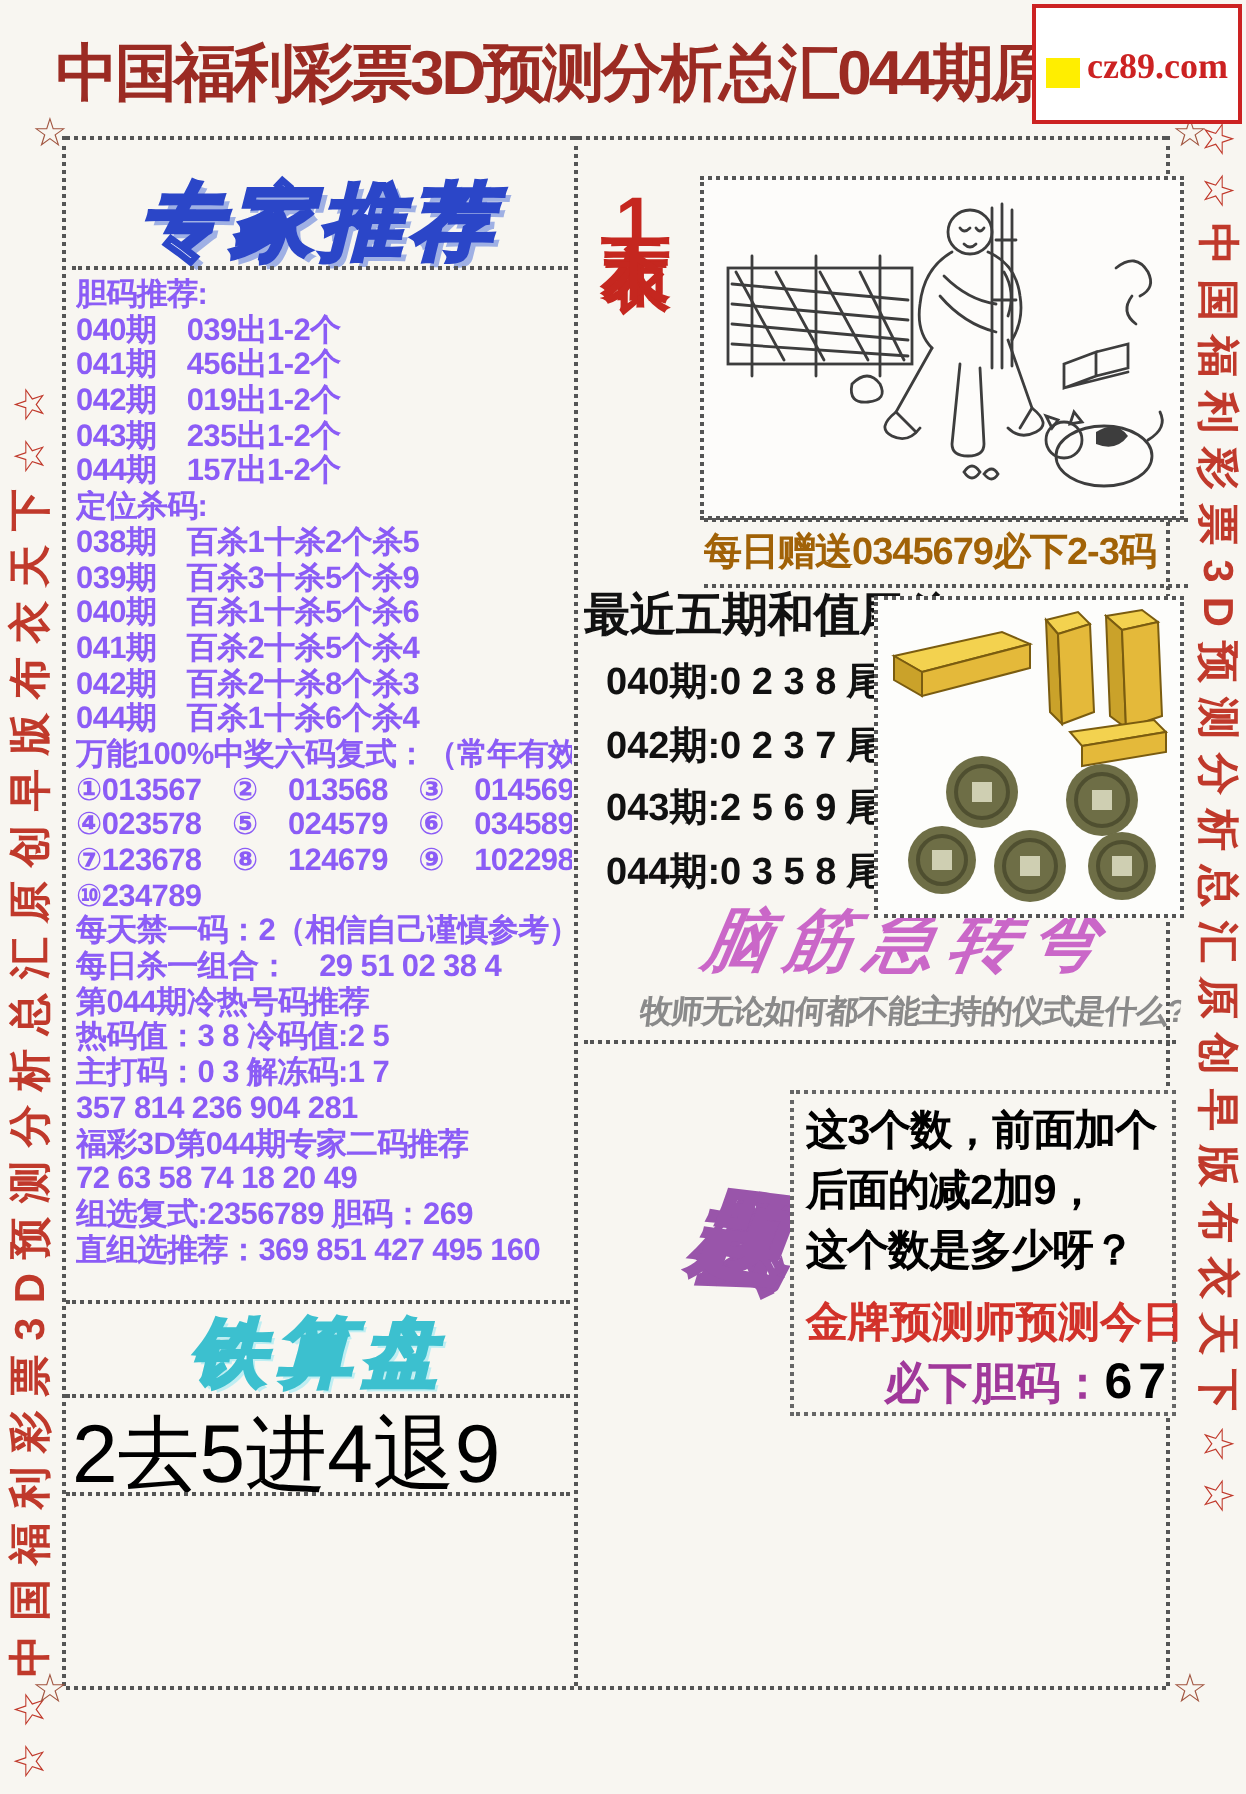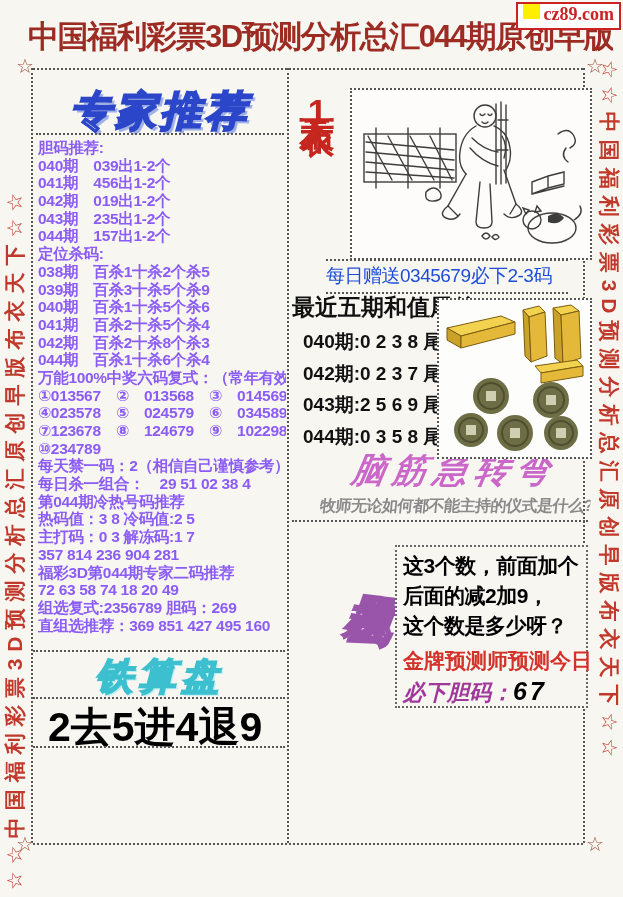--- a/index.html
+++ b/index.html
@@ -3,21 +3,21 @@
 <meta charset="utf-8">
 <style>
   html,body{margin:0;padding:0;}
   body{font-family:"Liberation Sans","DejaVu Sans",sans-serif;}
   .page{position:relative;width:623px;height:897px;background:#f8f6f1;overflow:hidden;}
 
   
   .banner{position:absolute;top:16px;left:28px;width:585px;font-size:31px;font-weight:bold;
           color:#9b2b23;white-space:nowrap;letter-spacing:-1.5px;overflow:hidden;}
   .logo{position:absolute;top:2px;right:2px;height:24px;background:#fff;border:2px solid #cc2222;
-        display:flex;align-items:flex-start;gap:4px;padding:0 5px;z-index:9;}
+        display:flex;align-items:flex-end;gap:4px;padding:16px 5px;z-index:9;}
   .logo-square{width:17px;height:15px;background:#ffee00;display:inline-block;}
   .logo-text{color:#cc2222;font-family:"Liberation Serif","DejaVu Serif",serif;font-size:18px;font-weight:bold;}
 
   
   .side{position:absolute;top:60px;height:830px;width:27px;writing-mode:vertical-rl;
         text-orientation:sideways;color:#c0392b;font-size:21px;font-weight:bold;
         letter-spacing:7px;white-space:nowrap;overflow:hidden;}
   .side.left{left:1px;transform:rotate(180deg);}
   .side.right{right:0;}
 
@@ -30,48 +30,48 @@
   .expert-title{position:absolute;left:40px;top:84px;width:240px;text-align:center;
     font-size:41px;font-weight:bold;font-style:italic;color:#eef2ff;
     -webkit-text-stroke:2px #2b46c8;text-shadow:3px 3px 0 #9fb0e4;letter-spacing:4px;white-space:nowrap;}
   .expert-body{position:absolute;left:38px;top:139px;width:248px;font-size:15.5px;font-weight:bold;
     color:#8b5cf6;letter-spacing:-0.3px;}
   .expert-body .line{height:17.7px;line-height:17.7px;white-space:nowrap;overflow:hidden;}
 
   .iron-title{position:absolute;left:40px;top:652px;width:240px;text-align:center;
     font-size:37px;font-weight:bold;font-style:italic;color:#effbfd;
     -webkit-text-stroke:2px #3cc0cf;text-shadow:2px 2px 0 #bfeef2;letter-spacing:6px;white-space:nowrap;}
-  .iron-formula{position:absolute;left:48px;top:700px;width:250px;font-size:41px;font-weight:700;
+  .iron-formula{position:absolute;left:36px;top:700px;width:250px;font-size:41px;font-weight:400;
     color:#000;letter-spacing:0px;white-space:nowrap;}
 
   
   .buyi-title{position:absolute;left:296px;top:92px;height:180px;writing-mode:vertical-rl;
     text-orientation:upright;font-size:35px;line-height:42px;font-weight:900;color:#c5271f;letter-spacing:0px;}
   .illus-box{position:absolute;left:350px;top:88px;width:238px;height:168px;border:2px dotted #555;background:#fdfcfa;}
-  .gift-line{position:absolute;left:326px;top:259px;width:242px;padding:2px 0 3px 0;
-    border-top:2px dotted #555;border-bottom:2px dotted #555;color:#1d4ed8;font-size:19px;
-    font-weight:normal;white-space:nowrap;letter-spacing:-0.5px;overflow:hidden;}
+  .gift-line{position:absolute;left:352px;top:259px;width:242px;padding:2px 0 3px 0;
+    border-top:2px dotted #555;border-bottom:2px dotted #555;color:#a16207;font-size:19px;
+    font-weight:bold;white-space:nowrap;letter-spacing:-0.5px;overflow:hidden;}
   .hezhi-title{position:absolute;left:292px;top:292px;font-size:23px;font-weight:900;color:#111;white-space:nowrap;}
   .hezhi-rows{position:absolute;left:303px;top:326px;font-size:19px;font-weight:bold;color:#111;}
   .hezhi-rows .line{height:31.5px;line-height:31.5px;white-space:nowrap;}
   .gold-box{position:absolute;left:437px;top:298px;width:151px;height:157px;border:2px dotted #555;
     background:#fdfdfb;z-index:2;}
   .brainteaser-title{position:absolute;left:352px;top:448px;font-size:34px;font-weight:bold;font-style:italic;
     color:#c24fc2;transform:skewX(-10deg);letter-spacing:7px;opacity:0.85;z-index:1;white-space:nowrap;}
   .gray-riddle{position:absolute;left:320px;top:496px;width:270px;font-size:16px;font-weight:bold;
     color:#8a8a8a;transform:skewX(-6deg);letter-spacing:-0.5px;white-space:nowrap;overflow:hidden;}
   .xuanji-title{position:absolute;left:332px;top:556px;height:210px;writing-mode:vertical-rl;
     text-orientation:upright;font-size:48px;line-height:64px;font-weight:bold;font-style:italic;
     color:#efe2f6;-webkit-text-stroke:2px #9955aa;transform:rotate(7deg);z-index:1;}
   .riddle-box{position:absolute;left:395px;top:545px;width:193px;height:163px;border:2px dotted #666;
     background:#f8f6f1;padding:4px 0 0 6px;box-sizing:border-box;z-index:2;}
   .riddle-lines .line{font-size:21px;font-weight:bold;color:#000000;line-height:30px;
     letter-spacing:-0.5px;white-space:nowrap;}
   .riddle-gold{color:#d2322a;font-size:21px;font-weight:bold;margin-top:6px;text-align:center;white-space:nowrap;}
-  .riddle-bidan{font-size:22px;font-weight:bold;color:#a0389a;text-align:left;margin-top:2px;white-space:nowrap;font-style:italic;}
+  .riddle-bidan{font-size:22px;font-weight:bold;color:#a0389a;text-align:right;margin-top:2px;white-space:nowrap;}
   .bidan-num{color:#000;font-size:25px;letter-spacing:3px;}
   svg{display:block;}
 </style>
 </head>
 <body>
 
 <div class="page">
 
   <div class="banner">中国福利彩票3D预测分析总汇044期原创早版布衣天下</div>
   <div class="logo">

